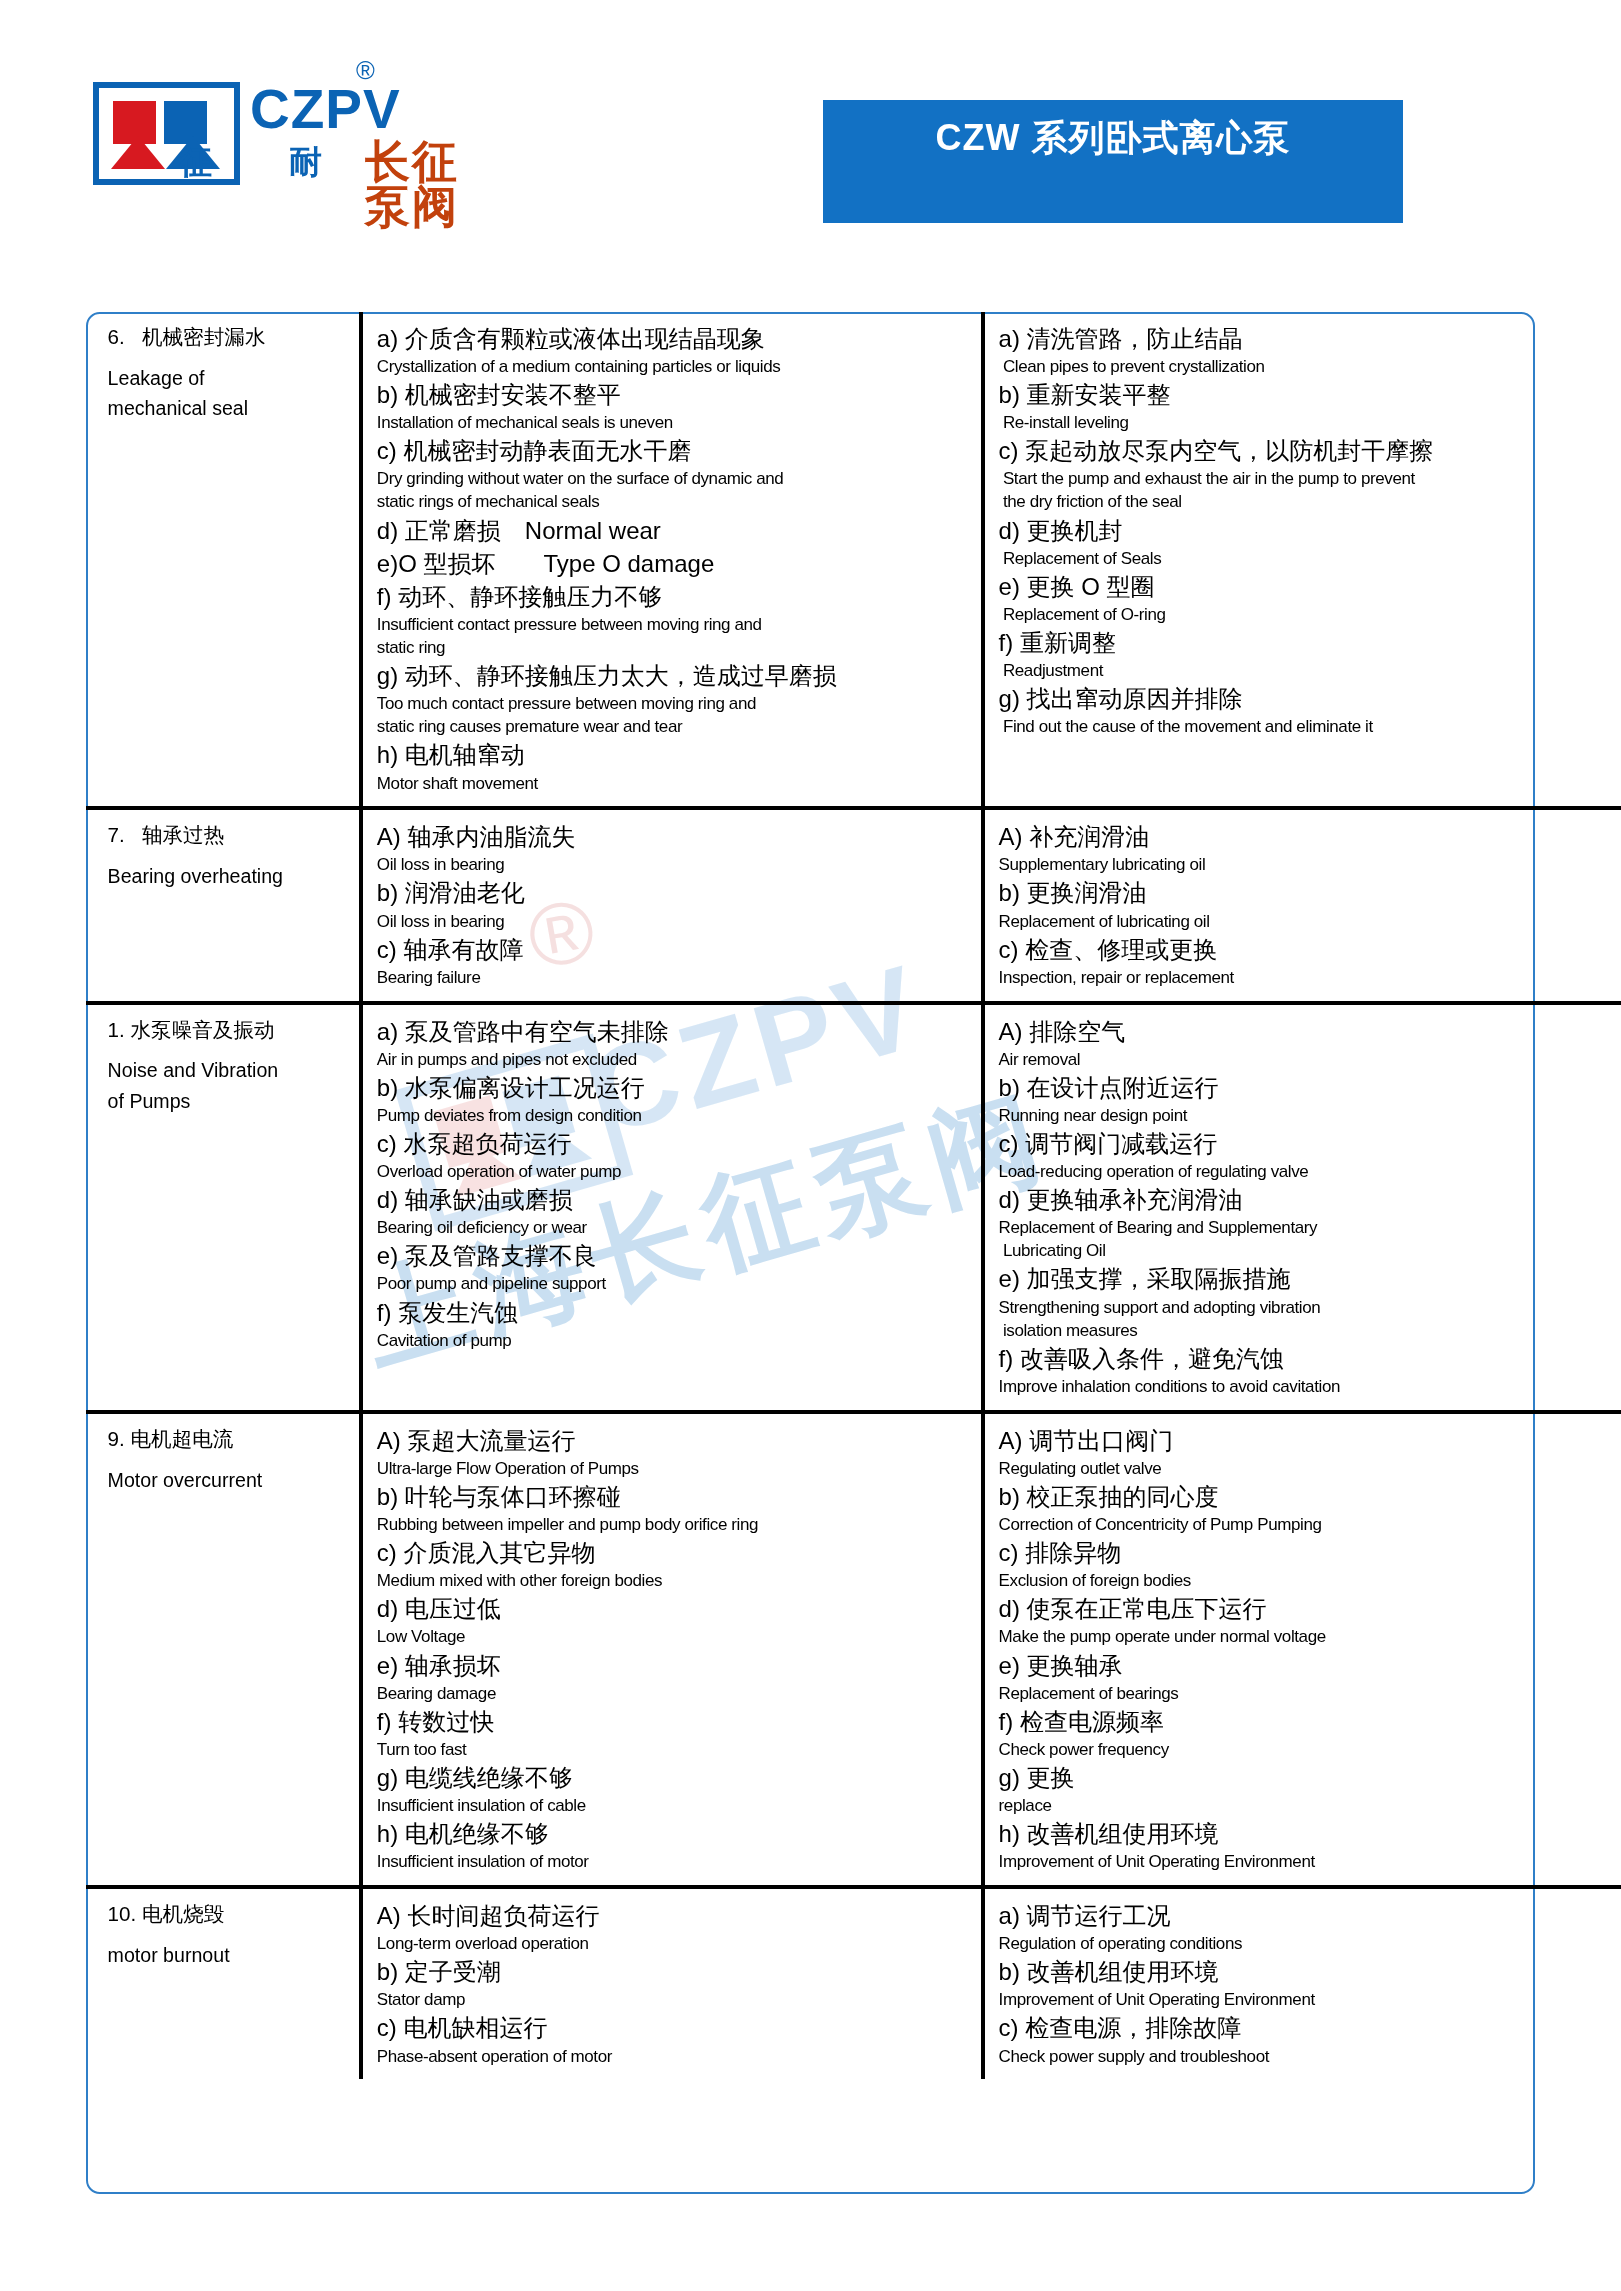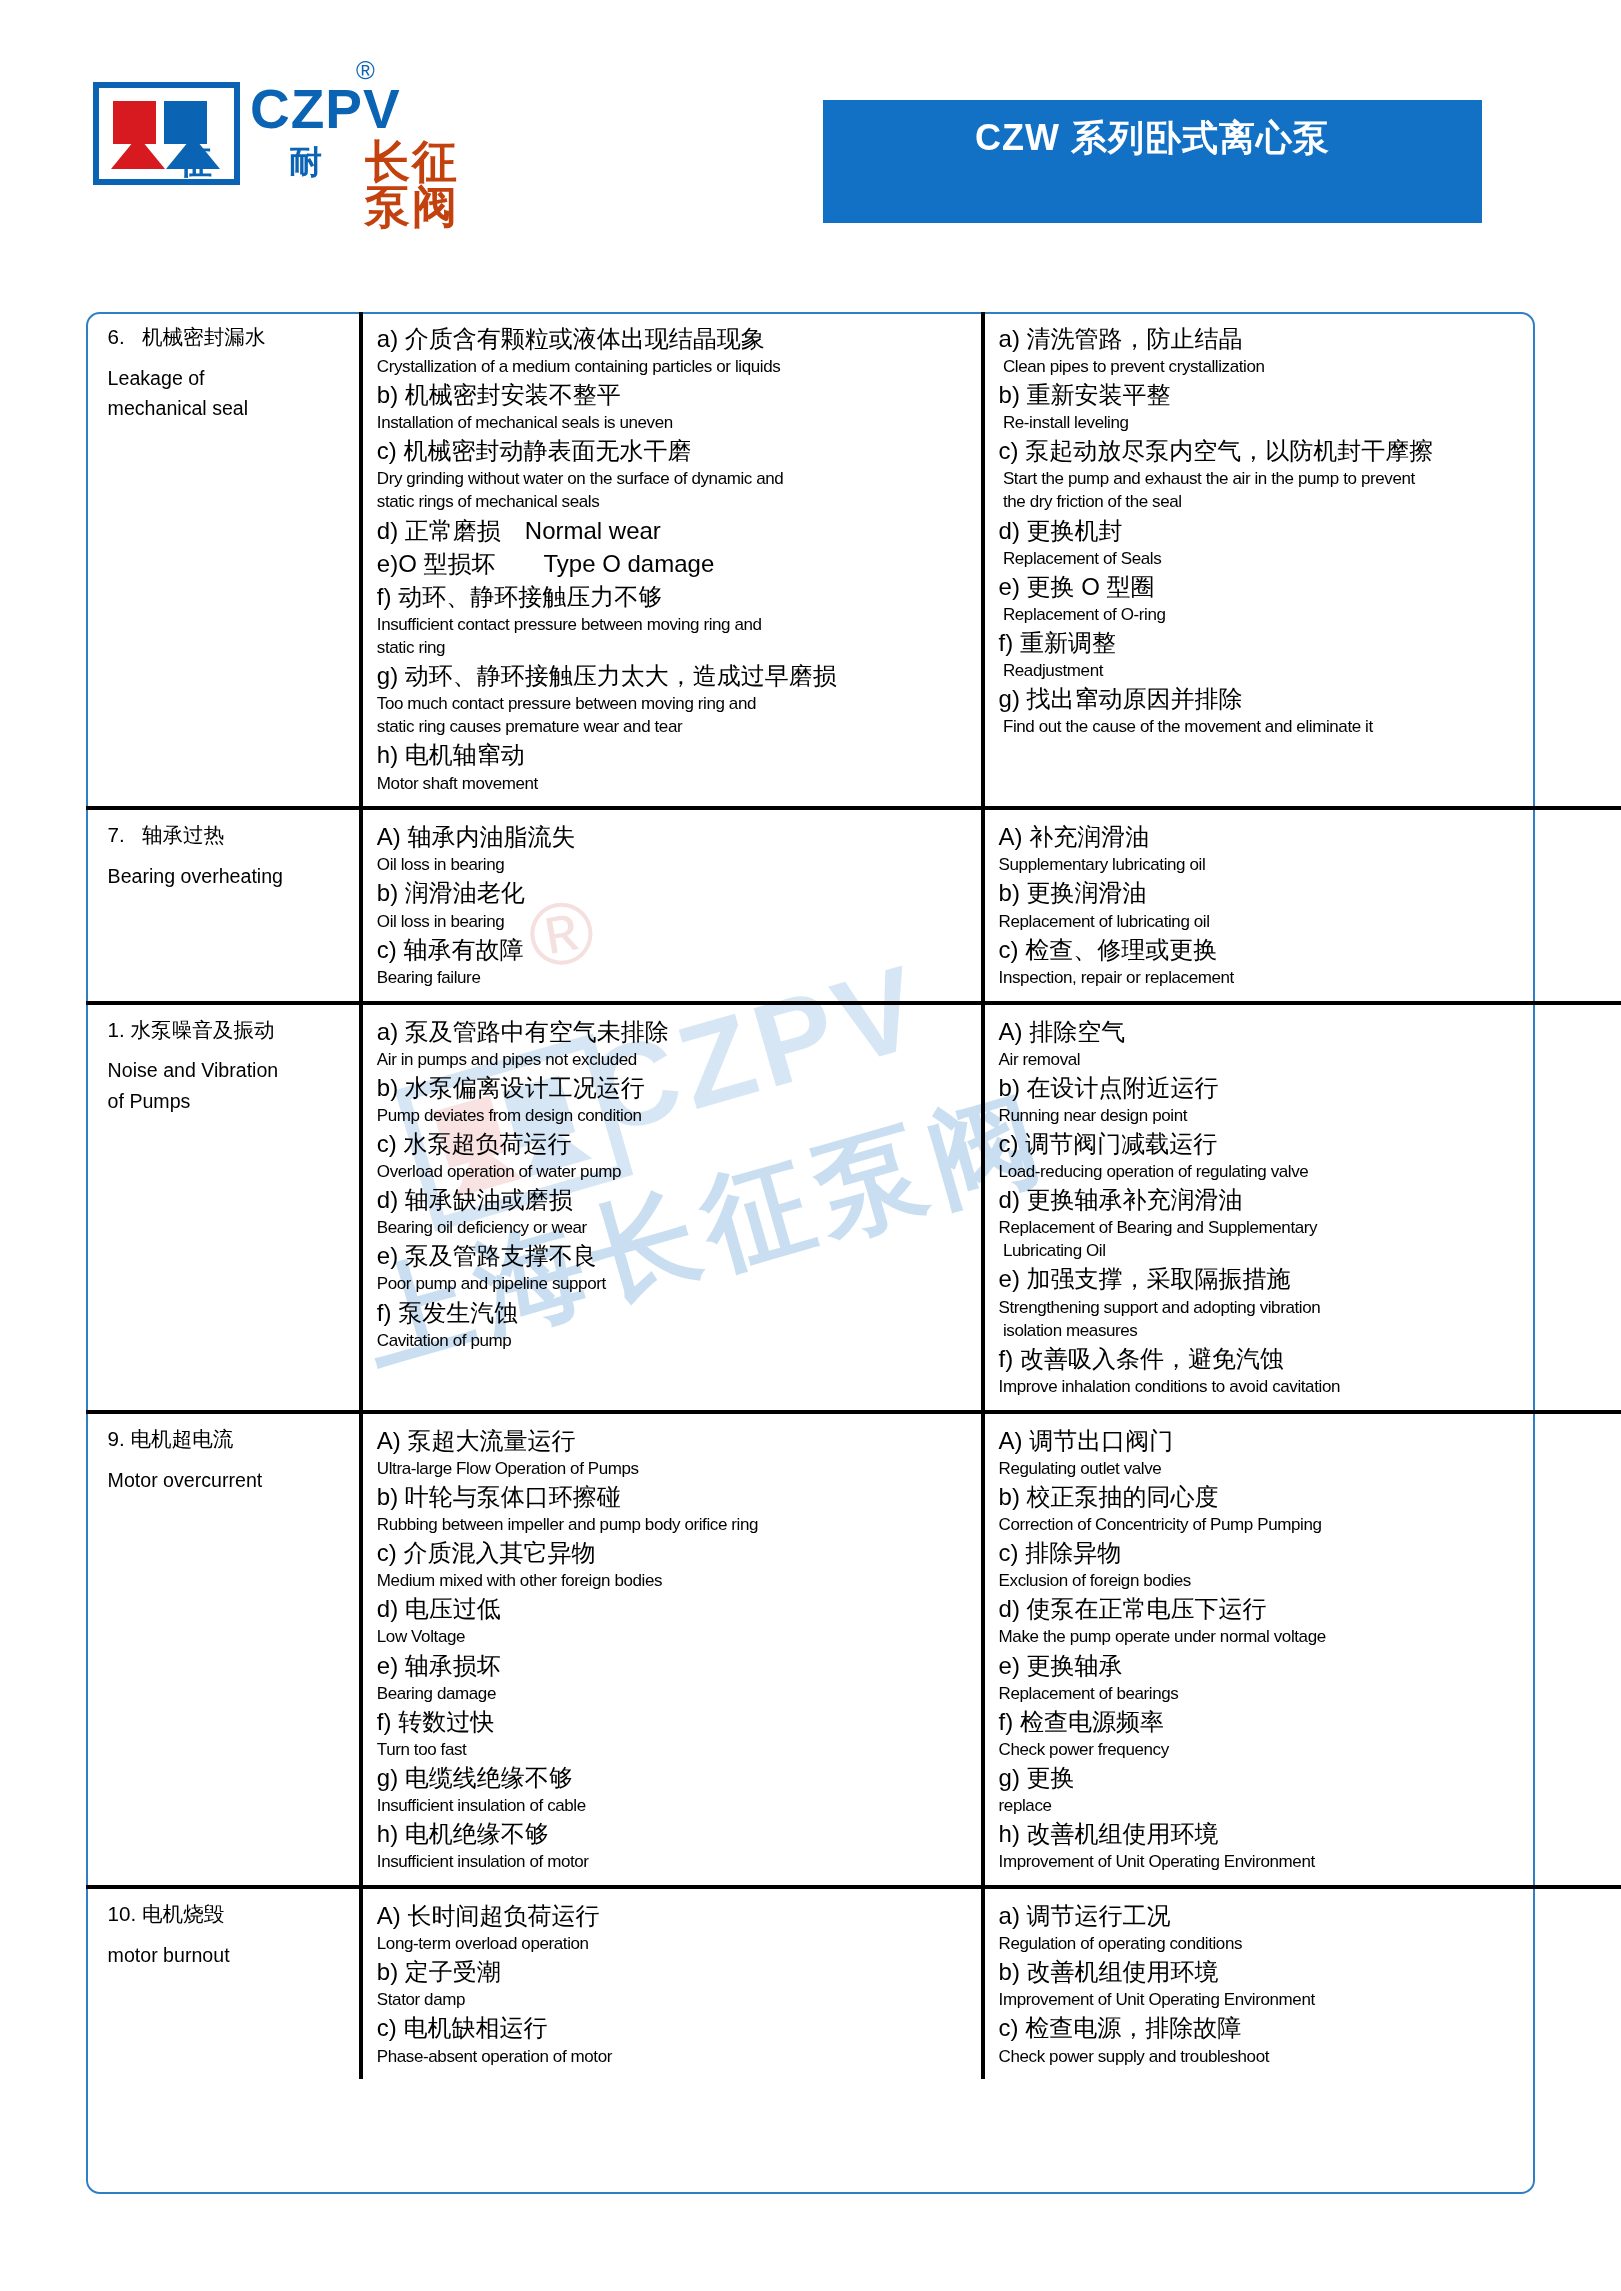--- a/index.html
+++ b/index.html
@@ -121,21 +121,21 @@
     font-size: 33px;
     font-weight: bold;
     color: #0b63b4;
     line-height: 1;
   }
 
   .title-banner {
     position: absolute;
     left: 823px;
     top: 100px;
-    width: 659px;
+    width: 580px;
     height: 123px;
     background: #1271c4;
     color: #ffffff;
     text-align: center;
   }
   .title-cn {
     font-size: 36px;
     font-weight: bold;
     letter-spacing: 1px;
     margin-top: 15.7px;

